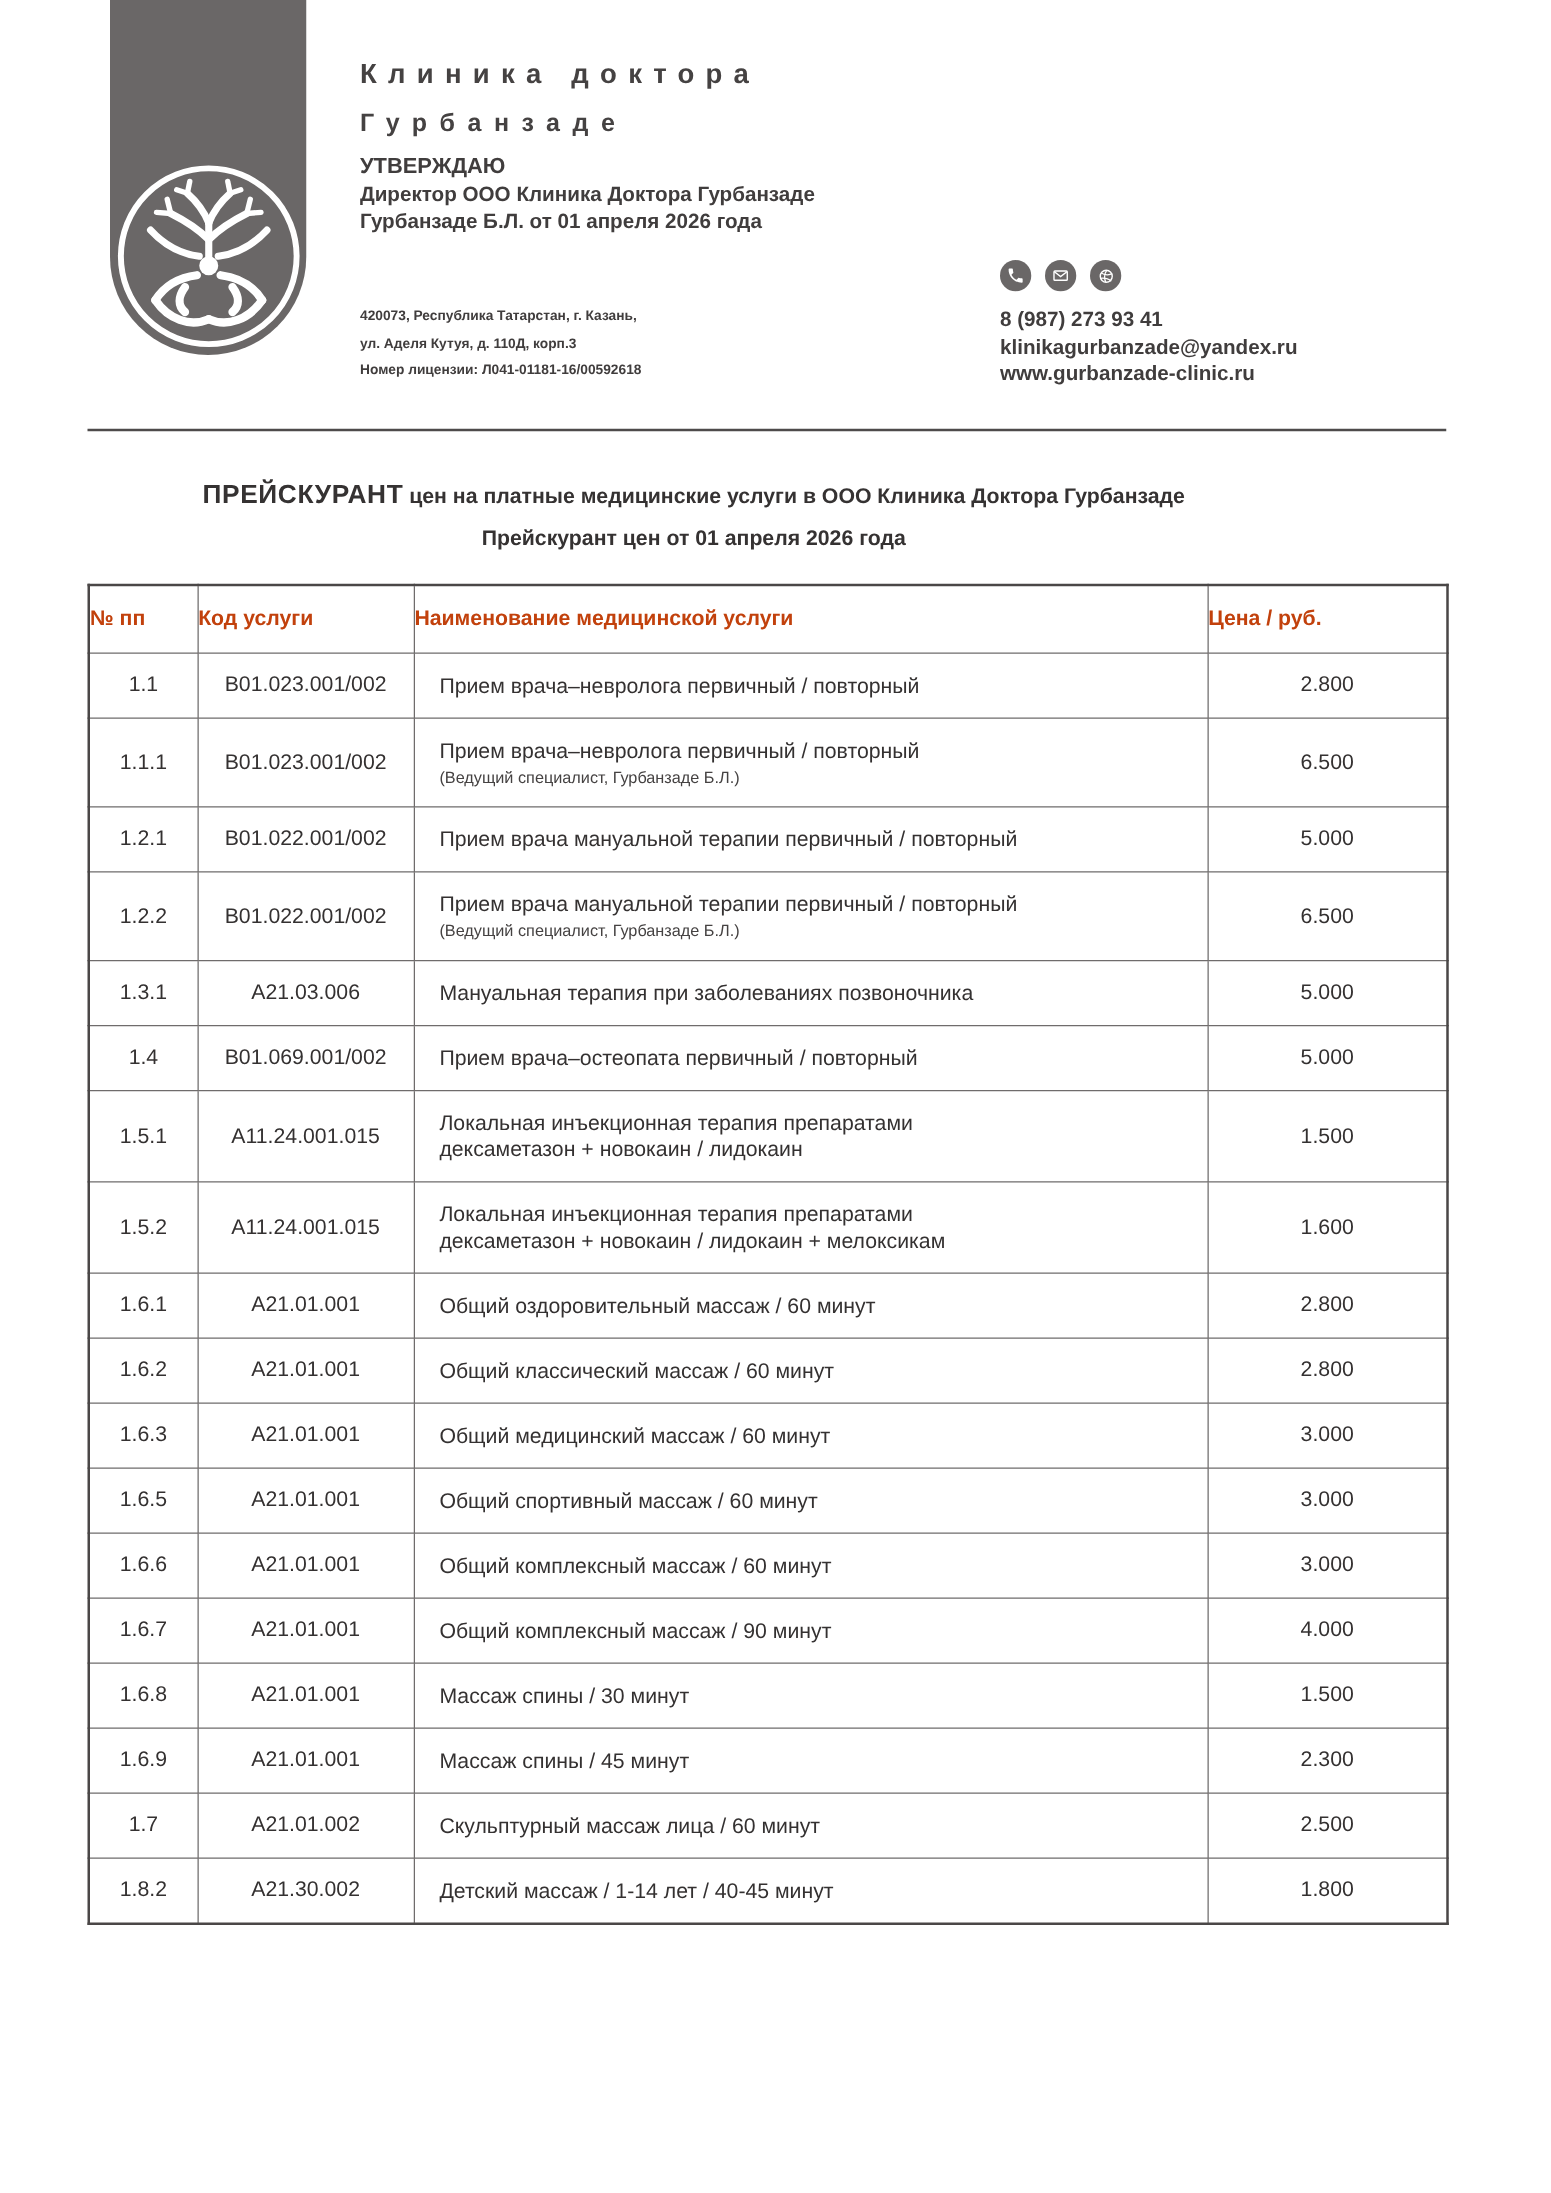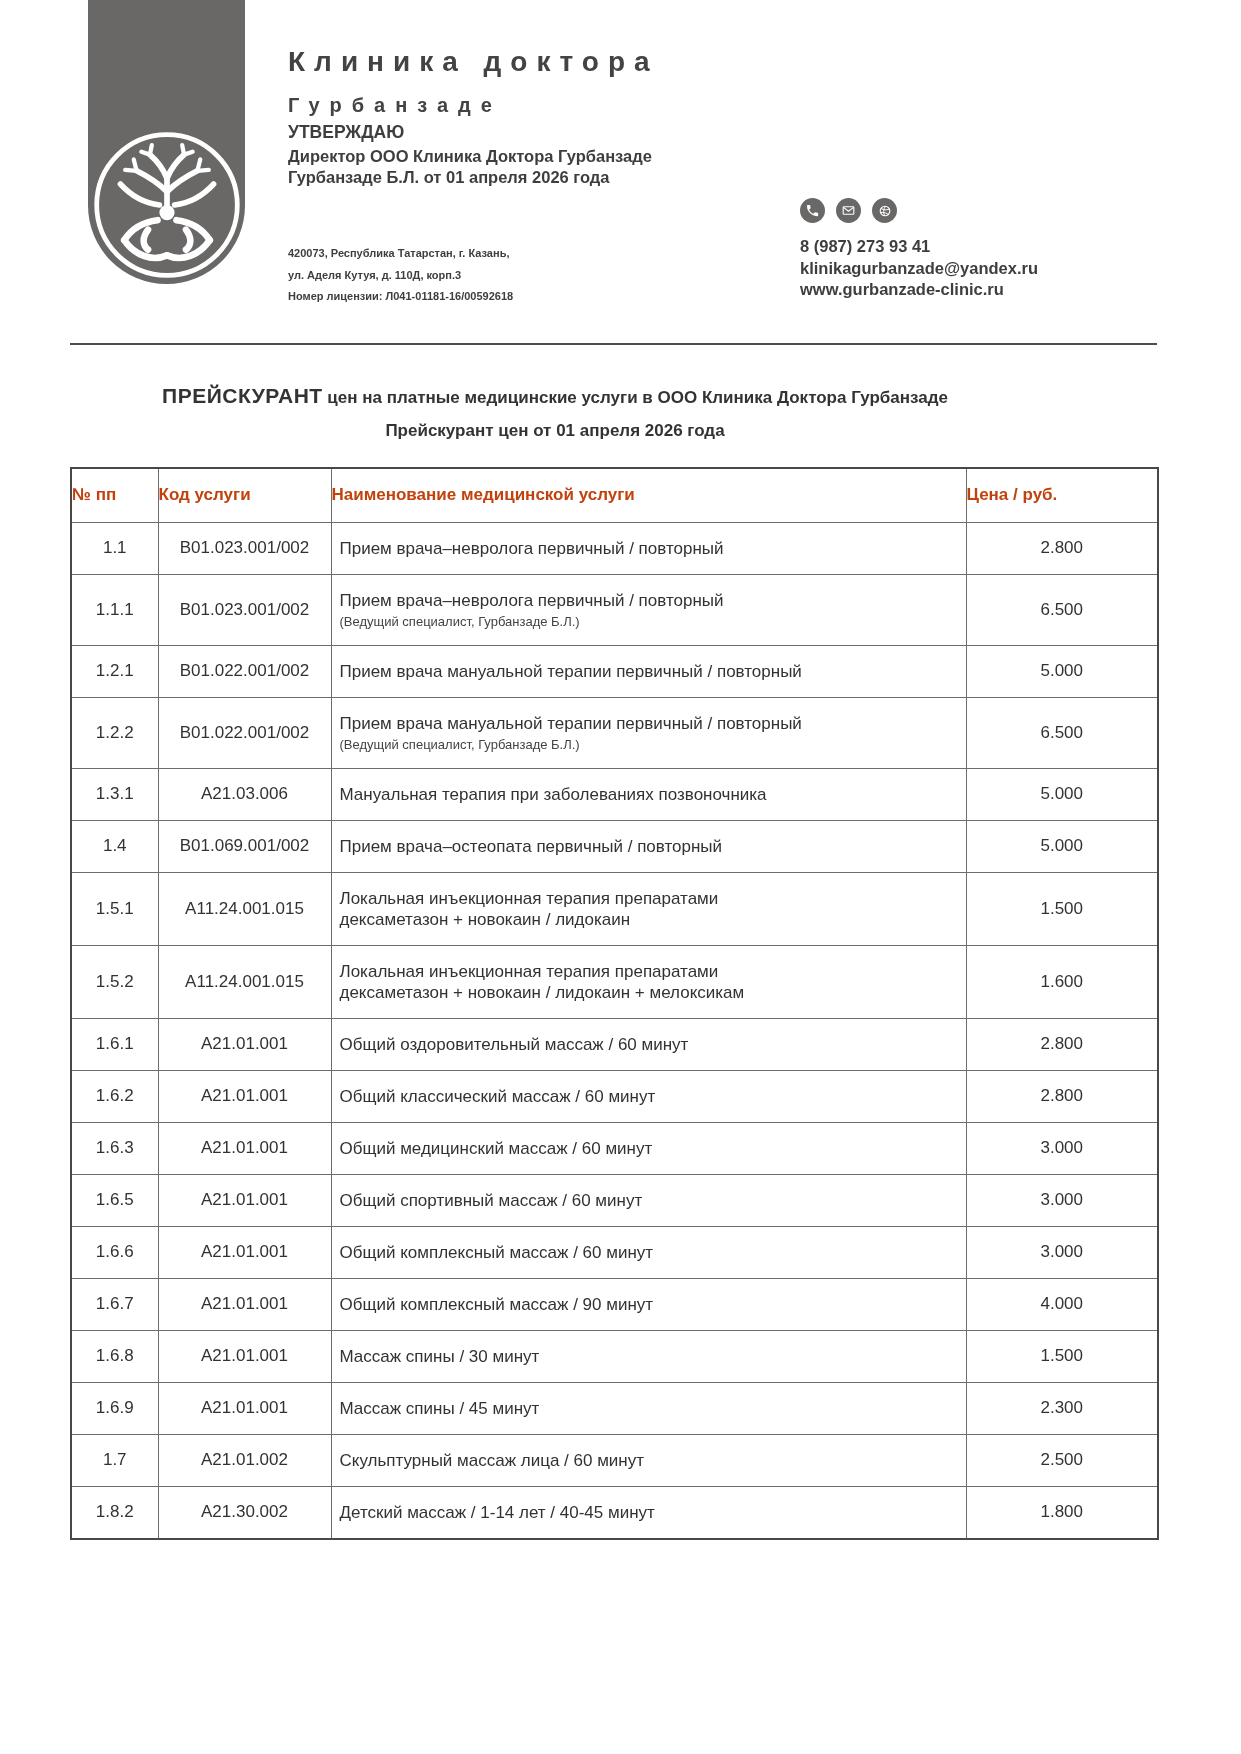--- a/index.html
+++ b/index.html
@@ -7,29 +7,29 @@
   body { font-family:"Liberation Sans", sans-serif; }
   .page { position:relative; width:1241px; height:1754px; background:#fff; overflow:hidden; color:#3a3737; }
 
   
   .letterhead { position:absolute; inset:0 0 auto 0; height:346px; }
   .logo-tab { position:absolute; left:88px; top:0; width:157px; height:284px;
               background:#6a6767; border-radius:0 0 79px 79px; }
   .emblem { position:absolute; left:50%; bottom:3px; transform:translateX(-50%); }
 
   .brand { position:absolute; left:288px; top:46px; color:#454242; }
-  .brand-1 { font-size:28px; font-weight:700; letter-spacing:9px; }
+  .brand-1 { font-size:22px; font-weight:700; letter-spacing:9px; }
   .brand-2 { font-size:20px; font-weight:700; letter-spacing:10px; margin-top:16px; }
 
   .approval { position:absolute; left:288px; top:122px; font-size:16.5px; line-height:21.5px; font-weight:700; color:#403d3d; }
   .approval .t { font-size:17.5px; margin-bottom:2px; }
 
   .address { position:absolute; left:288px; top:243px; font-size:11px; line-height:21.5px; font-weight:700; color:#403d3d; }
 
-  .contact { position:absolute; left:800px; top:198px; }
+  .contact { position:absolute; left:800px; top:208px; }
   .icons { display:flex; gap:11px; margin-bottom:13px; }
   .icon-circle { width:25px; height:25px; border-radius:50%; background:#6a6767;
                  display:flex; align-items:center; justify-content:center; }
   .contact-lines { font-size:16.5px; line-height:21.5px; font-weight:700; color:#403d3d; }
 
   .rule { position:absolute; left:70px; right:84px; top:343px; height:2px; background:#4e4b4b; }
 
   
   .doc-title { position:absolute; left:70px; top:384px; width:970px; text-align:center;
                font-weight:700; color:#353232; }
@@ -37,21 +37,21 @@
   .doc-title .big { font-size:21px; letter-spacing:0.5px; }
   .doc-title .l2 { font-size:17px; margin-top:13px; }
 
   
   table.price { position:absolute; left:70px; top:467px; width:1087px;
                 border-collapse:collapse; table-layout:fixed; border:2px solid #4a4747; }
   th, td { border:1px solid #6f6c6c; }
   th { height:54px; font-size:17px; font-weight:700; text-align:left; color:#c2410c; }
   td { font-size:17px; color:#343131; vertical-align:middle; padding:15px 8px; }
   .c-num, .c-code, .c-price { text-align:center; padding-left:4px; padding-right:4px; }
-  .c-name { text-align:left; padding-left:8px; padding-right:16px; }
+  .c-name { text-align:left; padding-left:20px; padding-right:16px; }
   .name-main { white-space:pre-line; line-height:21px; }
   .name-note { font-size:13px; line-height:17px; margin-top:2px; color:#454242; }
 </style>
 </head>
 <body>
 
 <div class="page">
 
   <header class="letterhead">
 

